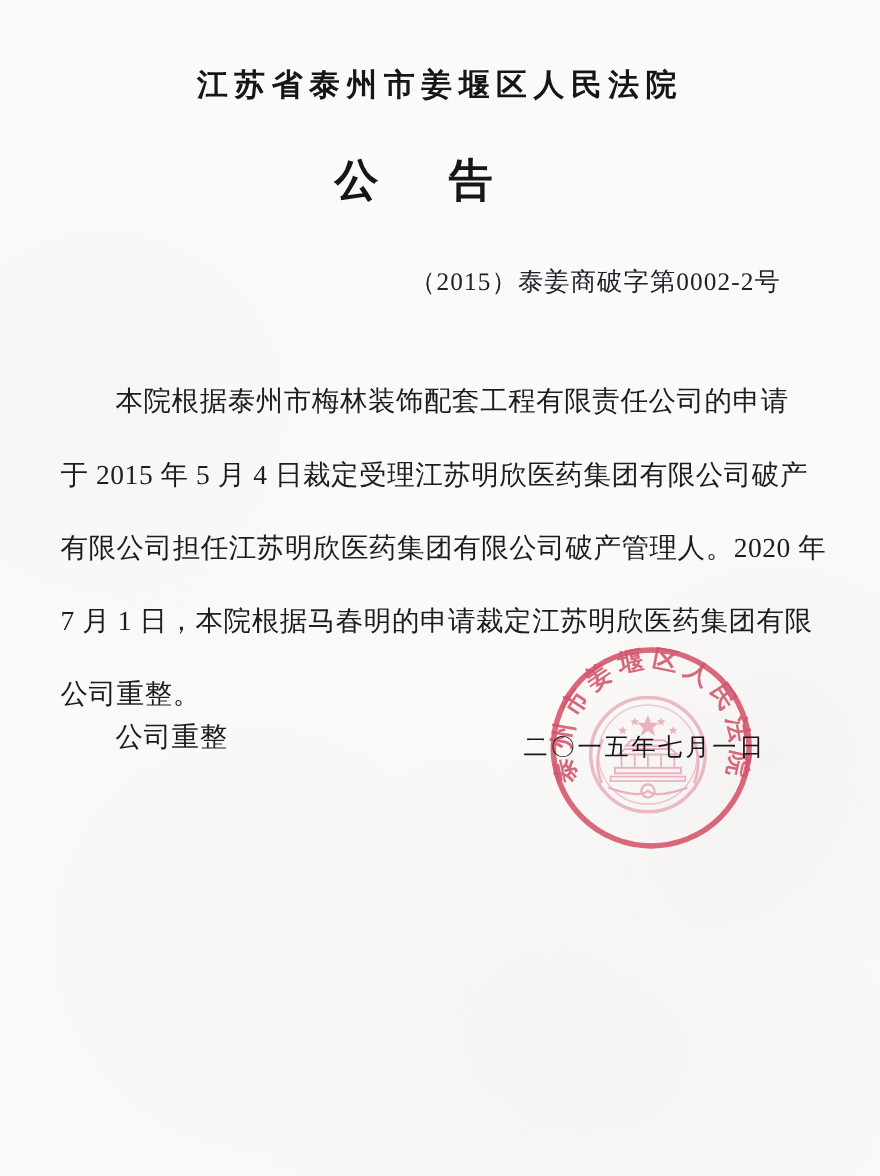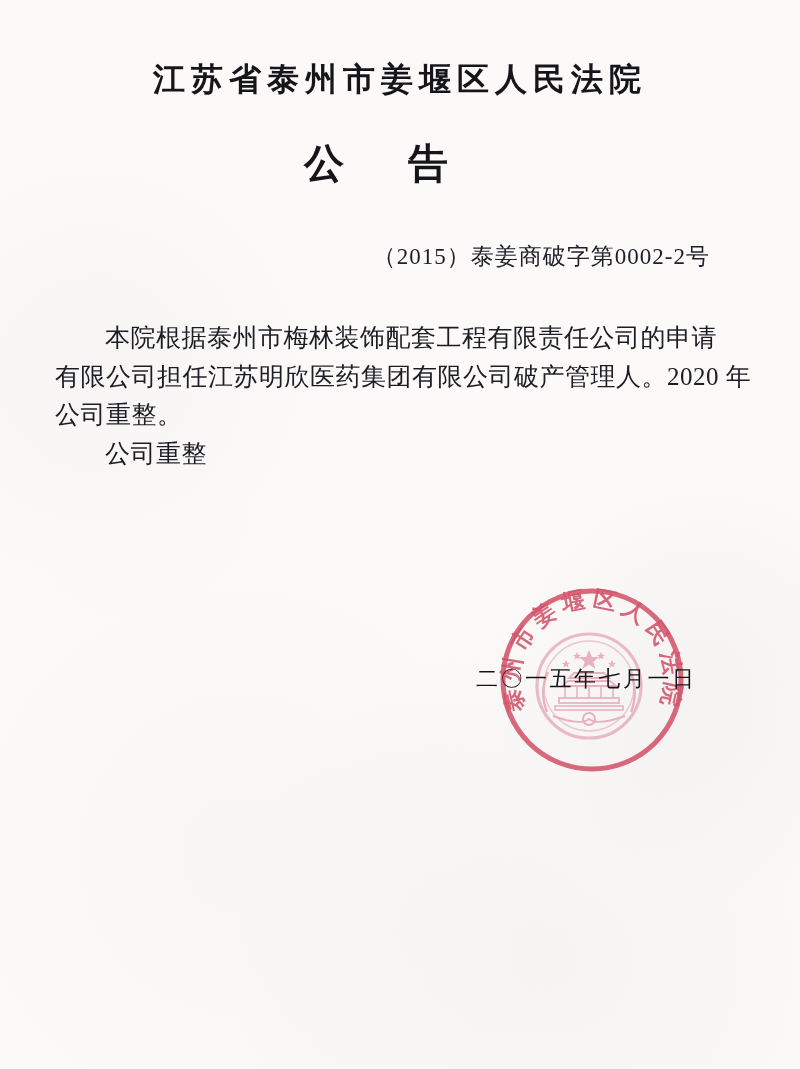--- a/index.html
+++ b/index.html
@@ -13,21 +13,21 @@
       radial-gradient(circle at 12% 35%, rgba(190,190,190,0.07), transparent 25%),
       radial-gradient(circle at 70% 90%, rgba(180,180,190,0.08), transparent 30%),
       radial-gradient(circle at 30% 80%, rgba(190,190,190,0.05), transparent 35%);
     font-family:"Liberation Serif","DejaVu Serif",serif;
     color:#1d1d22;
     overflow:hidden;
   }
   .court-name{
     position:absolute; top:58px; left:0; width:100%;
     text-align:center;
-    font-size:32px; font-weight:bold;
+    font-size:28px; font-weight:bold;
     letter-spacing:6px;
     color:#15151a;
   }
   .doc-title{
     position:absolute; top:136px; left:0; width:100%;
     text-align:center;
     font-size:40px; font-weight:bold;
     letter-spacing:12px;
     color:#15151a;
     transform:translateX(-18px);
@@ -42,20 +42,21 @@
   .body-block{
     position:absolute; top:319px; left:55px; width:648px;
     font-size:25px;
     letter-spacing:0.5px;
   }
   .body-line{
     height:38.5px; line-height:38.5px;
     text-align:justify; text-align-last:justify;
     white-space:nowrap;
     color:#1c1c24;
+    margin-top:28px;
   }
   .body-line.first{ text-indent:2em; }
   .body-line.last{ text-align:left; text-align-last:left; }
   .closing-line{
     height:38.5px; line-height:38.5px;
     text-indent:2em; text-align:left;
     color:#1c1c24;
   }
   .seal{
     position:absolute; left:497px; top:585px;
@@ -76,21 +77,23 @@
 <div class="page">
 
   <div class="court-name">江苏省泰州市姜堰区人民法院</div>
 
   <div class="doc-title">公　告</div>
 
   <div class="case-number">（2015）泰姜商破字第0002-2号</div>
 
   <div class="body-block">
     <div class="body-line first">本院根据泰州市梅林装饰配套工程有限责任公司的申请</div>
+    <div class="body-line">于 2015 年 5 月 4 日裁定受理江苏明欣医药集团有限公司破产</div>
     <div class="body-line">有限公司担任江苏明欣医药集团有限公司破产管理人。2020 年</div>
+    <div class="body-line">7 月 1 日，本院根据马春明的申请裁定江苏明欣医药集团有限</div>
     <div class="body-line last">公司重整。</div>
     <div class="closing-line">公司重整</div>
   </div>
 
   <svg class="seal" viewBox="-95 -95 190 190">
 
     <circle r="89" fill="none" stroke="#d24a62" stroke-width="5" opacity="0.9"></circle>
 
     <path id="sealArc" d="M -59.1,42.9 A 73 73 0 1 1 59.1,42.9" fill="none"></path>
     <text font-size="23" fill="#cf4760" opacity="0.88" style="letter-spacing:6px; font-family:'Liberation Serif','DejaVu Serif',serif; font-weight:bold;">

